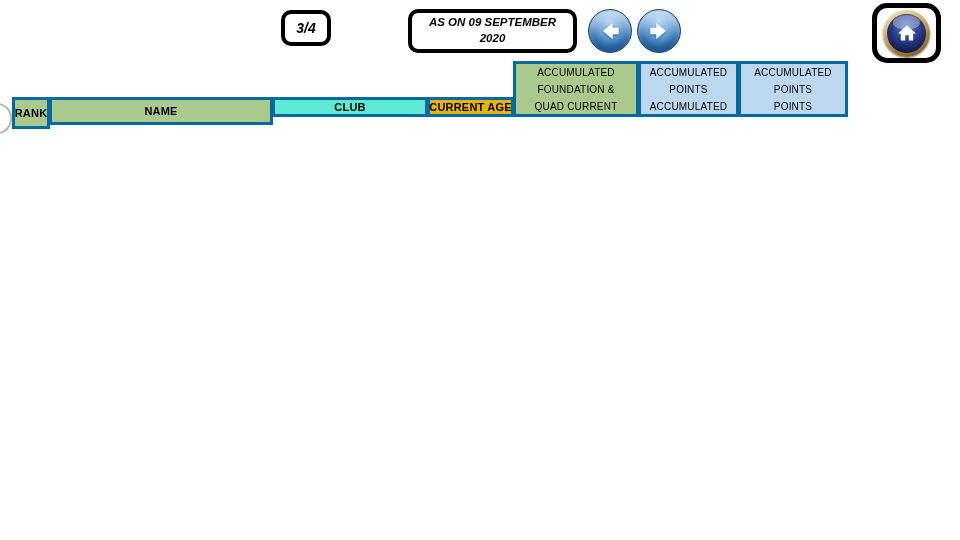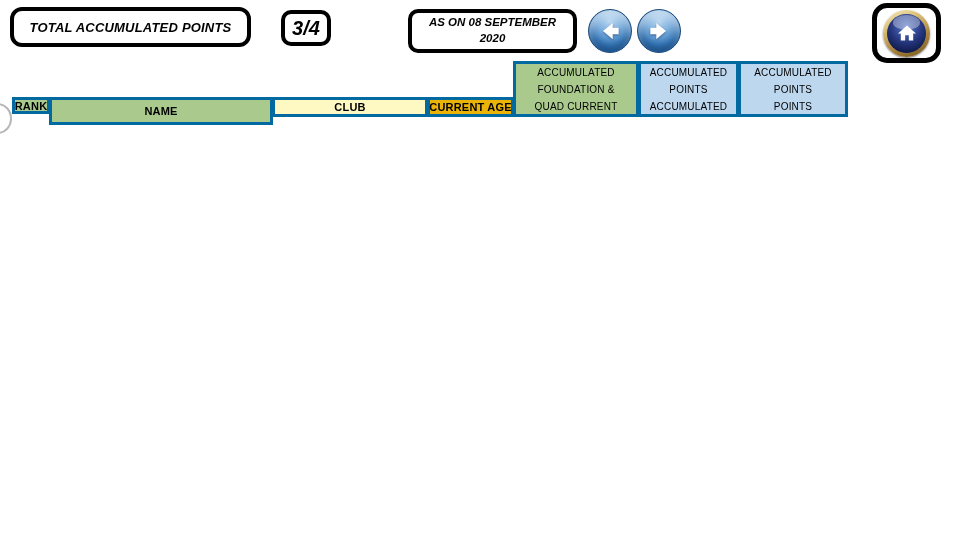--- a/index.html
+++ b/index.html
@@ -8,21 +8,21 @@
     font-family:"Liberation Sans",sans-serif;color:#000;overflow:hidden;
   }
   
   .rounded-box{
     position:absolute;box-sizing:border-box;background:#fff;
     border:4px solid #000;border-radius:12px;
     display:flex;align-items:center;justify-content:center;
     font-style:italic;font-weight:bold;text-align:center;
   }
   .title-box{left:10px;top:7px;width:241px;height:40px;font-size:13px;letter-spacing:.2px;}
-  .page-box{left:281px;top:10px;width:50px;height:36px;font-size:20px;border-radius:10px;}
+  .page-box{left:281px;top:10px;width:50px;height:36px;font-size:14px;border-radius:10px;}
   .date-box{left:408px;top:9px;width:169px;height:44px;font-size:11.5px;line-height:1.35;border-radius:10px;flex-direction:column;}
   
   .nav-circle{
     position:absolute;width:42px;height:42px;border-radius:50%;cursor:pointer;
     background:radial-gradient(circle at 50% 28%,#b5d5ef 0%,#7fb0de 30%,#3c80c2 62%,#1d5c9e 100%);
     border:1px solid #17497e;
     box-shadow:inset 0 7px 8px rgba(255,255,255,.55), inset 0 -6px 8px rgba(6,42,84,.45);
     display:flex;align-items:center;justify-content:center;
   }
   .nav-prev{left:588px;top:9px;}
@@ -48,48 +48,45 @@
     content:"";position:absolute;left:15%;top:4%;width:70%;height:38%;
     border-radius:50%;background:rgba(255,255,255,.35);
   }
   
   .cell{
     position:absolute;box-sizing:border-box;border:3px solid #0369a1;
     display:flex;align-items:center;justify-content:center;
     font-size:11px;font-weight:600;letter-spacing:.2px;white-space:nowrap;
   }
   .tall{flex-direction:column;justify-content:center;font-size:10px;font-weight:500;line-height:17px;}
-  .c-rank{left:12px;top:97px;width:38px;height:17px;}
+  .c-rank{left:12px;top:97px;width:38px;height:32px;}
   .c-name{left:49px;top:97px;width:224px;height:28px;}
   .c-club{left:272px;top:97px;width:156px;height:20px;}
   .c-age{left:427px;top:97px;width:87px;height:20px;}
   .c-fq{left:513px;top:61px;width:126px;height:56px;}
   .c-pf{left:638px;top:61px;width:101px;height:56px;}
   .c-pq{left:738px;top:61px;width:110px;height:56px;}
   
   .edge-arc{
     position:absolute;left:-16px;top:103px;width:24px;height:27px;
     border:2px solid #b6b6b6;border-radius:50%;background:#fff;
   }
 </style>
 </head>
 <body>
 
 <div class="slide">
 
-  <div class="rounded-box title-box">
-    <span>TOTAL ACCUMULATED POINTS</span>
-  </div>
 
   <div class="rounded-box page-box">
     <span>3/4</span>
   </div>
 
   <div class="rounded-box date-box">
-    <span>AS ON 08 SEPTEMBER</span>
+    <span>AS ON 09 SEPTEMBER</span>
     <span>2020</span>
   </div>
 
   <div class="nav-circle nav-prev">
     <span>
       <svg width="26" height="26" viewBox="0 0 24 24">
         <path d="M14.5 4.5 L5.5 12 L14.5 19.5 L14.5 15 L20 15 L20 9 L14.5 9 Z" fill="#ffffff"></path>
       </svg>
     </span>
   </div>
@@ -113,21 +110,21 @@
   </div>
 
   <div class="edge-arc"></div>
 
   <div class="cell c-rank" style="background-color: rgb(169, 201, 141);">
     <span>RANK</span>
   </div>
   <div class="cell c-name" style="background-color: rgb(169, 201, 141);">
     <span>NAME</span>
   </div>
-  <div class="cell c-club" style="background-color: #fef9c3;">
+  <div class="cell c-club" style="background-color: #5eead4;">
     <span>CLUB</span>
   </div>
   <div class="cell c-age" style="background-color: #eab308;">
     <span>CURRENT AGE</span>
   </div>
 
   <div class="cell tall c-fq" style="background-color: rgb(169, 201, 141);">
     <span>ACCUMULATED</span>
     <span>FOUNDATION &amp;</span>
     <span>QUAD CURRENT</span>

